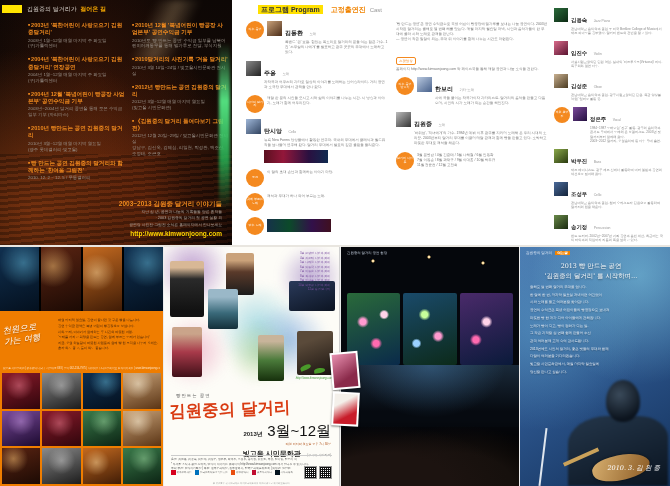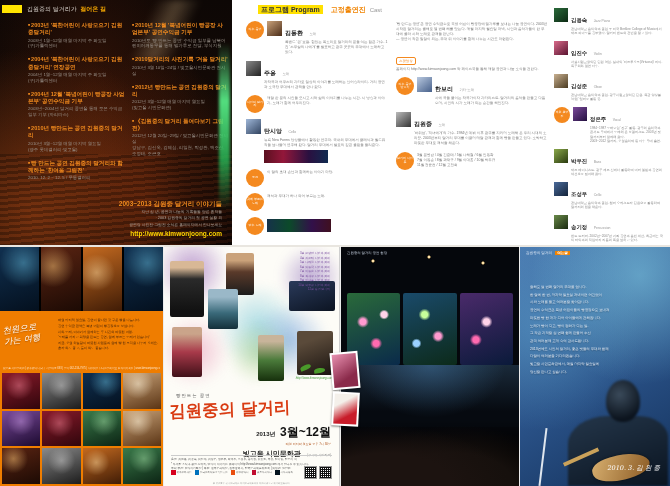--- a/index.html
+++ b/index.html
@@ -97,21 +97,21 @@
   .cut{position:absolute;border-radius:2px;}
   .plist{position:absolute;right:9px;top:4px;text-align:right;z-index:3;}
   .plist div{font-size:2.9px;line-height:1.55;color:#7a4fa0;}
   .leaf{position:absolute;width:11px;height:4.5px;border-radius:60% 60% 60% 0;background:#4a9a2a;z-index:3;}
   .cover-url{position:absolute;right:6px;top:129px;font-size:2.9px;font-style:italic;color:#3f9b35;z-index:3;}
   .pre-title{position:absolute;left:12px;top:146px;font-size:4.4px;letter-spacing:1px;color:#555;}
   .cover-title{position:absolute;left:5px;top:151px;width:168px;font-family:"DejaVu Serif",serif;
                font-weight:bold;font-size:16.5px;color:#d93b12;transform:rotate(-2deg);white-space:nowrap;}
   .dateblk{position:absolute;right:8px;top:175px;text-align:right;}
   .dateblk .yr{font-size:6px;color:#222;font-weight:bold;}
-  .dateblk .mo{font-size:12px;color:#111;font-weight:bold;}
+  .dateblk .mo{font-size:15px;color:#111;font-weight:normal;}
   .date-sub{font-size:3px;color:#b0521a;margin-top:1px;}
   .venueblk{position:absolute;right:8px;top:195px;text-align:right;}
   .venueblk .v{font-size:7px;font-weight:bold;color:#222;}
   .venueblk .vn{font-size:2.9px;color:#888;margin-left:2px;}
   .credits{position:absolute;left:7px;right:7px;top:208px;border-top:0.5px solid #ccc;padding-top:2px;}
   .credits p{margin:0 0 1px;font-size:2.8px;line-height:1.3;color:#555;}
   .logos{position:absolute;left:7px;right:7px;bottom:7px;display:flex;align-items:center;gap:3px;}
   .chip{display:flex;align-items:center;gap:1px;}
   .lgmark{width:4.5px;height:4.5px;display:inline-block;background:#888;}
   .lgt{font-size:2.5px;color:#666;white-space:nowrap;}
@@ -623,20 +623,24 @@
   <div id="open" class="panel">
     <div class="fig-body"></div>
     <div class="fig-head"></div>
     <div class="gneck"></div>
     <div class="guitar"></div>
     <div class="mic"></div>
     <div class="open-head">
       <span>김원중의 달거리</span>
       <span class="badge">여는글</span>
     </div>
+    <div class="open-title">
+      <div>2013 빵 만드는 공연</div>
+      <div>'김원중의 달거리' 를 시작하며…</div>
+    </div>
     <div class="open-body">
 
     <p>올해로 열 번째 달거리 무대를 엽니다.</p>
         <p>한 달에 한 번, 마지막 월요일 저녁이면 어김없이</p>
         <p>시와 노래를 들고 여러분을 찾아갑니다.</p>
         <p>공연의 수익금은 북녘 어린이들의 빵공장으로 보내져</p>
         <p>따뜻한 빵 한 개가 되어 아이들에게 전해집니다.</p>
         <p>노래가 빵이 되고, 빵이 평화가 되는 일.</p>
         <p>그 작은 기적을 십 년째 함께 만들어 주신</p>
         <p>관객 여러분께 고개 숙여 감사드립니다.</p>

